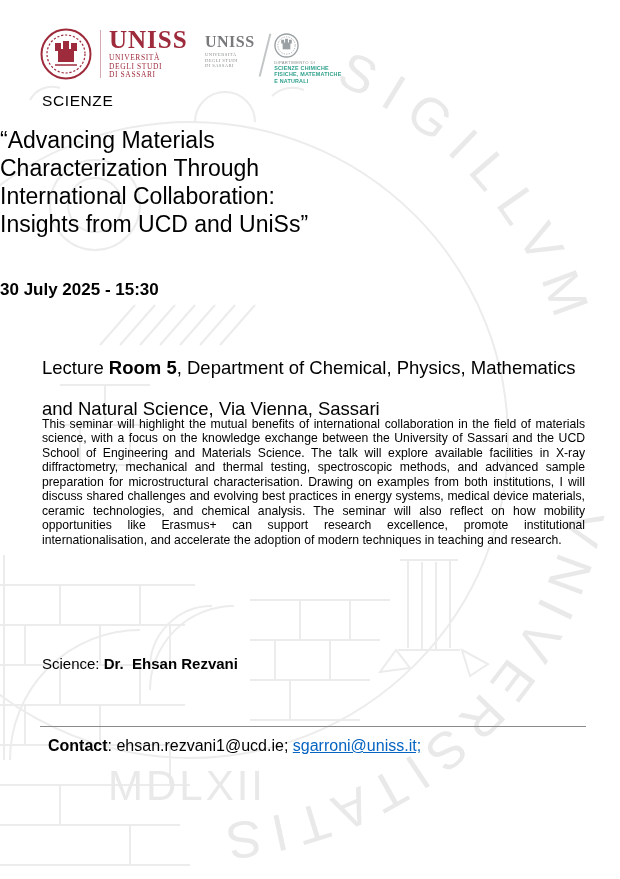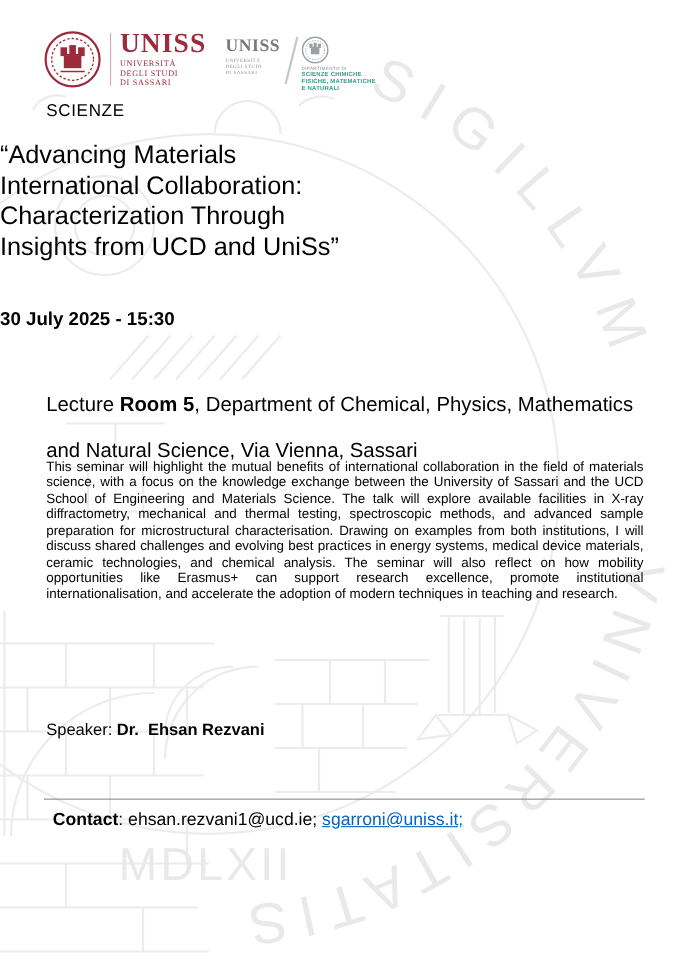--- a/index.html
+++ b/index.html
@@ -139,30 +139,30 @@
           <div>FISICHE, MATEMATICHE</div>
           <div>E NATURALI</div>
         </div>
       </div>
     </div>
 
     <div class="kicker">SCIENZE</div>
 
     <div class="title">
       <div>“Advancing Materials</div>
+      <div>Characterization Through</div>
       <div>International Collaboration:</div>
-      <div>Characterization Through</div>
       <div>Insights from UCD and UniSs”</div>
     </div>
 
     <div class="datetime">30 July 2025 - 15:30</div>
 
     <div class="location"><span>Lecture </span><b>Room 5</b><span>, Department of Chemical, Physics, Mathematics and Natural Science, Via Vienna, Sassari</span></div>
 
     <div class="abstract">This seminar will highlight the mutual benefits of international collaboration in the field of materials science, with a focus on the knowledge exchange between the University of Sassari and the UCD School of Engineering and Materials Science. The talk will explore available facilities in X-ray diffractometry, mechanical and thermal testing, spectroscopic methods, and advanced sample preparation for microstructural characterisation. Drawing on examples from both institutions, I will discuss shared challenges and evolving best practices in energy systems, medical device materials, ceramic technologies, and chemical analysis. The seminar will also reflect on how mobility opportunities like Erasmus+ can support research excellence, promote institutional internationalisation, and accelerate the adoption of modern techniques in teaching and research.</div>
 
-    <div class="speaker"><span>Speaker: </span><span class="speaker-name">Dr.  Ehsan Rezvani</span></div>
+    <div class="speaker"><span>Science: </span><span class="speaker-name">Dr.  Ehsan Rezvani</span></div>
 
     <div class="rule"></div>
     <div class="contact"><b>Contact</b><span>: </span><span>ehsan.rezvani1@ucd.ie; </span><a href="#">sgarroni@uniss.it;</a></div>
 
   </div>
 </div>
 
 </body></html>

